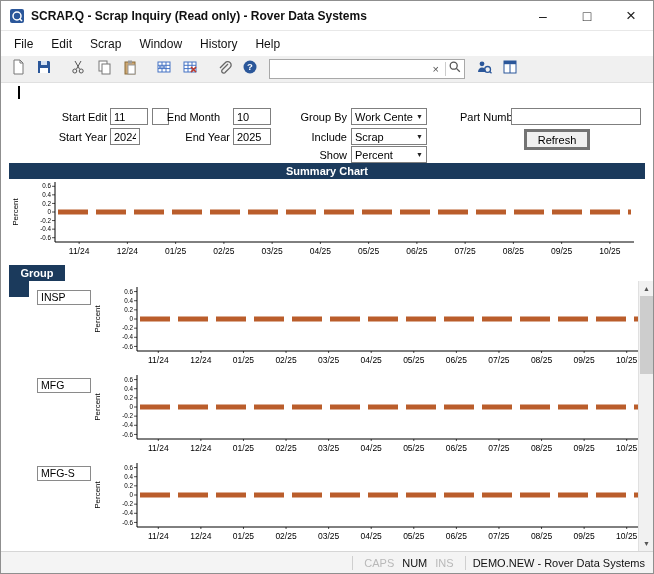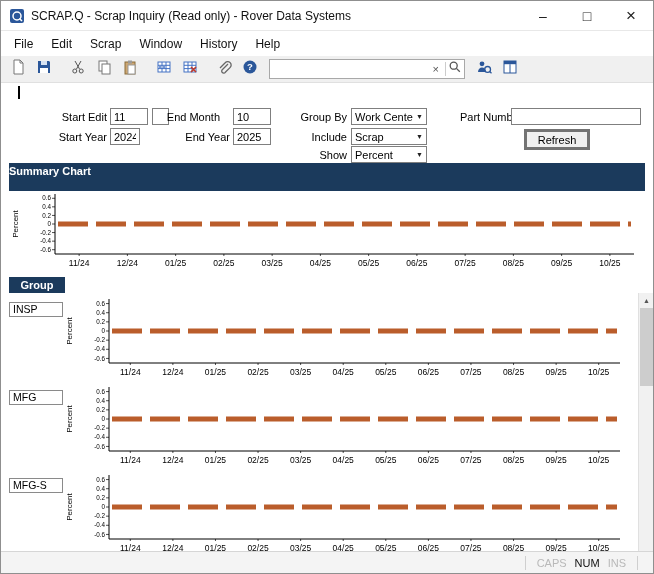--- a/index.html
+++ b/index.html
@@ -7,21 +7,21 @@
     --line:#BA5D2B;
     --border:#8a8a8a;
   }
   *{box-sizing:border-box;}
   body{margin:0;font-family:"Liberation Sans",sans-serif;background:#cfcfcf;}
   .window{width:654px;height:574px;border:1px solid #8f8f8f;background:#fff;position:relative;overflow:hidden;}
 
   
   .titlebar{height:30px;display:flex;align-items:center;background:#fff;padding-left:8px;font-size:12px;color:#111;border-bottom:1px solid #e8e8e8;}
   .titlebar .app-icon{width:16px;height:16px;margin-right:6px;flex:0 0 auto;}
-  .titlebar .title{flex:1;white-space:nowrap;overflow:hidden;}
+  .titlebar .title{flex:1;white-space:nowrap;overflow:hidden;font-weight:bold;}
   .win-controls{display:flex;height:30px;}
   .win-btn{width:44px;height:30px;display:flex;align-items:center;justify-content:center;font-size:14px;color:#222;cursor:default;}
   .win-btn.close{font-size:17px;}
 
   
   .menubar{height:25px;display:flex;align-items:center;background:#fff;padding-left:4px;font-size:12px;color:#111;}
   .menu-item{padding:3px 9px;cursor:default;}
 
   
   .toolbar{height:27px;background:#f0f0f0;display:flex;align-items:center;padding-left:4px;border-bottom:1px solid #e0e0e0;}
@@ -39,33 +39,33 @@
   
   .form-area{height:60px;position:relative;background:#fff;font-size:11px;color:#000;}
   .flabel{position:absolute;text-align:right;line-height:17px;}
   .finput{position:absolute;height:17px;border:1px solid #7f7f7f;font-size:11px;font-family:"Liberation Sans",sans-serif;padding:1px 3px;background:#fff;}
   .combo{position:absolute;height:17px;border:1px solid #7f7f7f;background:#fff;display:flex;align-items:center;font-size:11px;padding-left:3px;}
   .combo .val{flex:1;white-space:nowrap;overflow:hidden;}
   .combo .arrow{width:13px;text-align:center;font-size:7px;color:#222;}
   .refresh-btn{position:absolute;left:523px;top:26px;width:66px;height:21px;background:#f0f0f0;border:3px solid #737373;font-size:11px;font-family:"Liberation Sans",sans-serif;}
 
   
-  .section-header{height:28px;margin:0 8px;background:var(--navy);color:#fff;font-size:11px;font-weight:bold;text-align:left;line-height:16px;}
+  .section-header{height:16px;margin:0 8px;background:var(--navy);color:#fff;font-size:11px;font-weight:bold;text-align:center;line-height:16px;}
   .gap8{height:8px;background:#fff;}
   .group-header{height:16px;margin:0 8px;display:flex;flex-direction:column;}
   .group-header .gcell{width:56px;background:var(--navy);color:#fff;font-size:11px;font-weight:bold;text-align:center;line-height:16px;}
   .group-header .gsep{width:2px;background:#fff;}
   .group-header .ccell{flex:1;background:var(--navy);color:#fff;font-size:11px;font-weight:bold;text-align:center;line-height:16px;}
 
   
   .summary-chart-wrap{height:78px;margin-left:8px;width:630px;}
   .chart-box{position:relative;}
   svg text{font-family:"Liberation Sans",sans-serif;}
 
-  .chart-list{height:270px;position:relative;background:#fff;overflow:hidden;}
+  .chart-list{height:270px;position:relative;background:#fff;overflow:hidden;margin-left:28px;}
   .group-row{position:relative;height:85px;margin-top:3px;}
   .group-name{position:absolute;left:8px;top:6px;width:54px;height:15px;border:1px solid #8a8a8a;font-size:10.5px;line-height:13px;padding-left:3px;background:#fff;}
   .group-chart{position:absolute;left:62px;top:0;width:562px;height:82px;}
 
   
   .vscroll{position:absolute;right:0;top:0;bottom:0;width:15px;background:#f1f1f1;border-left:1px solid #e0e0e0;}
   .vscroll .arrow{position:absolute;left:0;width:15px;height:15px;font-size:7px;color:#555;text-align:center;line-height:15px;}
   .vscroll .arrow.up{top:0;}
   .vscroll .arrow.down{bottom:0;}
   .vscroll .thumb{position:absolute;left:1px;top:15px;width:13px;height:78px;background:#cdcdcd;}
@@ -437,15 +437,16 @@
       <div class="arrow down">▼</div>
     </div>
   </div>
 
   <div class="statusbar">
     <span class="vsep"></span>
     <span class="kbd-ind kbd-off">CAPS</span>
     <span class="kbd-ind kbd-on">NUM</span>
     <span class="kbd-ind kbd-off">INS</span>
     <span class="vsep"></span>
+    <span class="context">DEMO.NEW - Rover Data Systems</span>
   </div>
 
 </div>
 
 </body></html>

